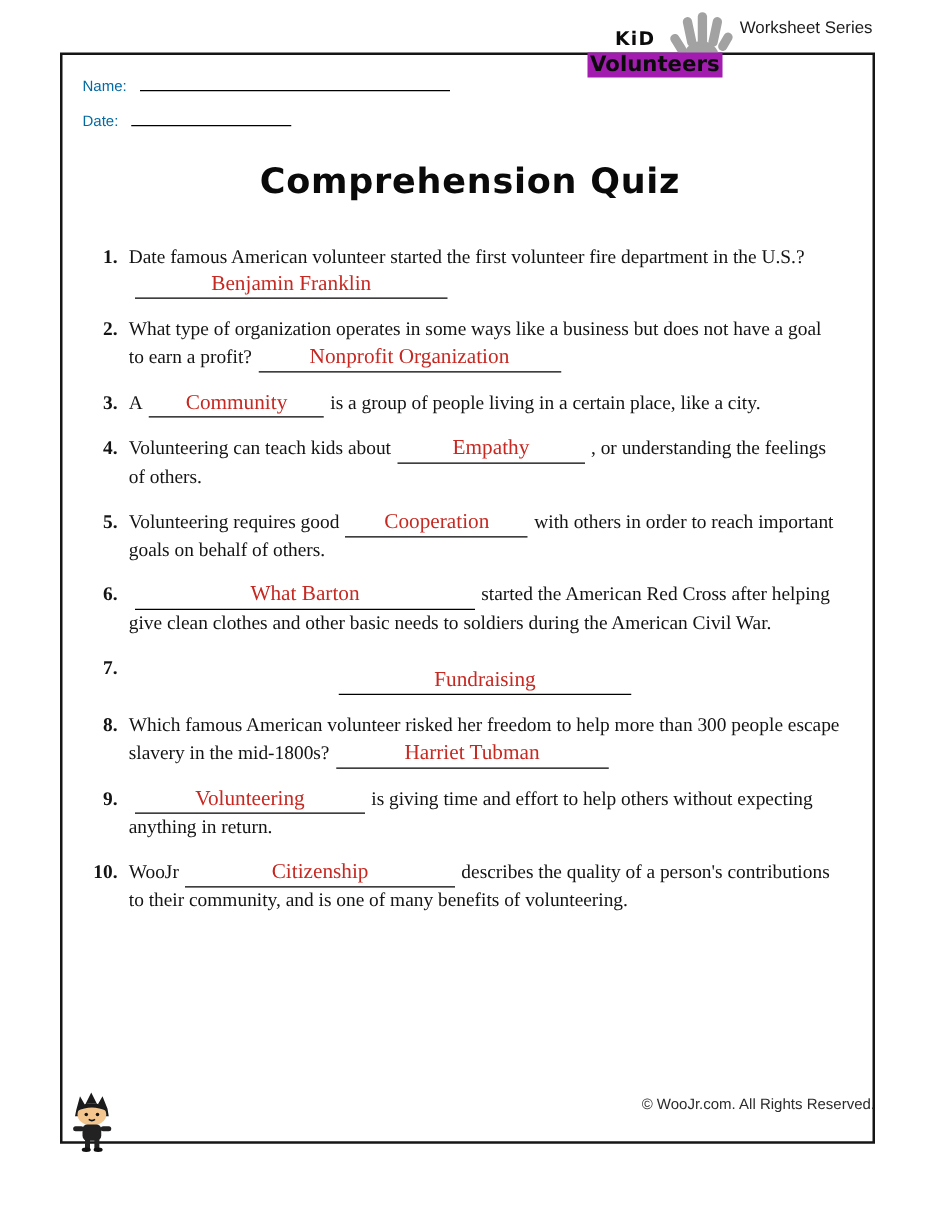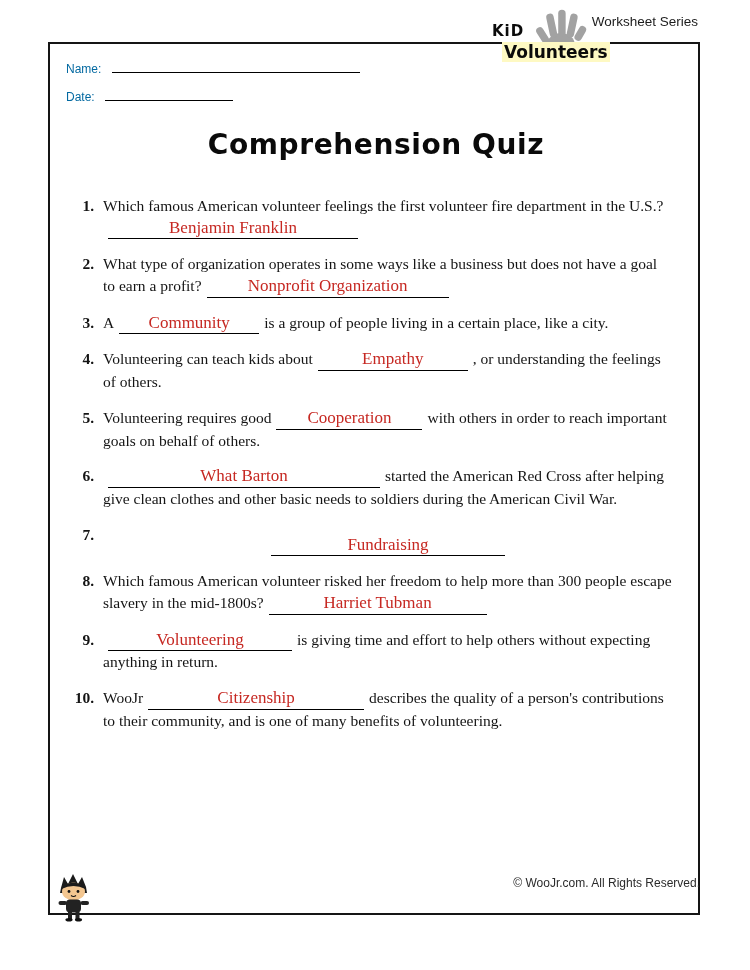--- a/index.html
+++ b/index.html
@@ -7,21 +7,21 @@
   body { background:#ffffff; font-family:"Liberation Serif", serif; position:relative; overflow:hidden; }
 
   .page { position:absolute; inset:0; background:#fff; }
   .border-frame { position:absolute; left:48px; top:42px; width:652px; height:873px; border:2px solid #151515; background:transparent; }
 
   .worksheet-series { position:absolute; top:14px; right:52px; font-family:"Liberation Sans", sans-serif; font-size:13.5px; color:#1c1c1c; }
 
   .logo { position:absolute; top:4px; right:158px; width:122px; height:66px; z-index:5; }
   .logo-hand { position:absolute; right:2px; top:2px; }
   .logo-kid { position:absolute; left:22px; top:18px; font-family:"DejaVu Sans", sans-serif; font-weight:bold; font-size:15px; letter-spacing:1px; color:#0b0b0b; }
-  .logo-vol { position:absolute; left:0px; top:38px; font-family:"DejaVu Sans", sans-serif; font-weight:bold; font-size:17px; color:#0b0b0b; background:#fef9c3; padding:0 2px;margin-left:32px; }
+  .logo-vol { position:absolute; left:0px; top:38px; font-family:"DejaVu Sans", sans-serif; font-weight:bold; font-size:17px; color:#0b0b0b; background:#a21caf; padding:0 2px; }
 
   .content { position:absolute; left:66px; top:58px; width:620px; }
 
   .field-row { font-family:"Liberation Sans", sans-serif; font-size:12px; color:#0369a1; margin-bottom:10px; }
   .field-line { display:inline-block; border-bottom:1.4px solid #000; height:15px; vertical-align:baseline; margin-left:7px; }
   .name-line { width:248px; }
   .date-line { width:128px; }
 
   .title { text-align:center; font-family:"DejaVu Sans", sans-serif; font-weight:bold; font-size:28px; letter-spacing:0.6px; color:#0a0a0a; line-height:37px; margin-top:22px; }
 
@@ -81,21 +81,21 @@
     </div>
 
     <div class="title">
       <div>Comprehension Quiz</div>
     </div>
 
     <div class="questions">
 
       <div class="question">
         <span class="qnum">1.</span>
-        <div class="qbody"><span>Which famous American volunteer feelings the first volunteer fire department in the U.S.?</span><span class="blank bw1"><span class="answer">Benjamin Franklin</span></span></div>
+        <div class="qbody"><span>Date famous American volunteer started the first volunteer fire department in the U.S.?</span><span class="blank bw1"><span class="answer">Benjamin Franklin</span></span></div>
       </div>
 
       <div class="question">
         <span class="qnum">2.</span>
         <div class="qbody"><span>What type of organization operates in some ways like a business but does not have a goal to earn a profit?</span><span class="blank bw2"><span class="answer">Nonprofit Organization</span></span></div>
       </div>
 
       <div class="question">
         <span class="qnum">3.</span>
         <div class="qbody"><span>A</span><span class="blank bw3"><span class="answer">Community</span></span><span>is a group of people living in a certain place, like a city.</span></div>

